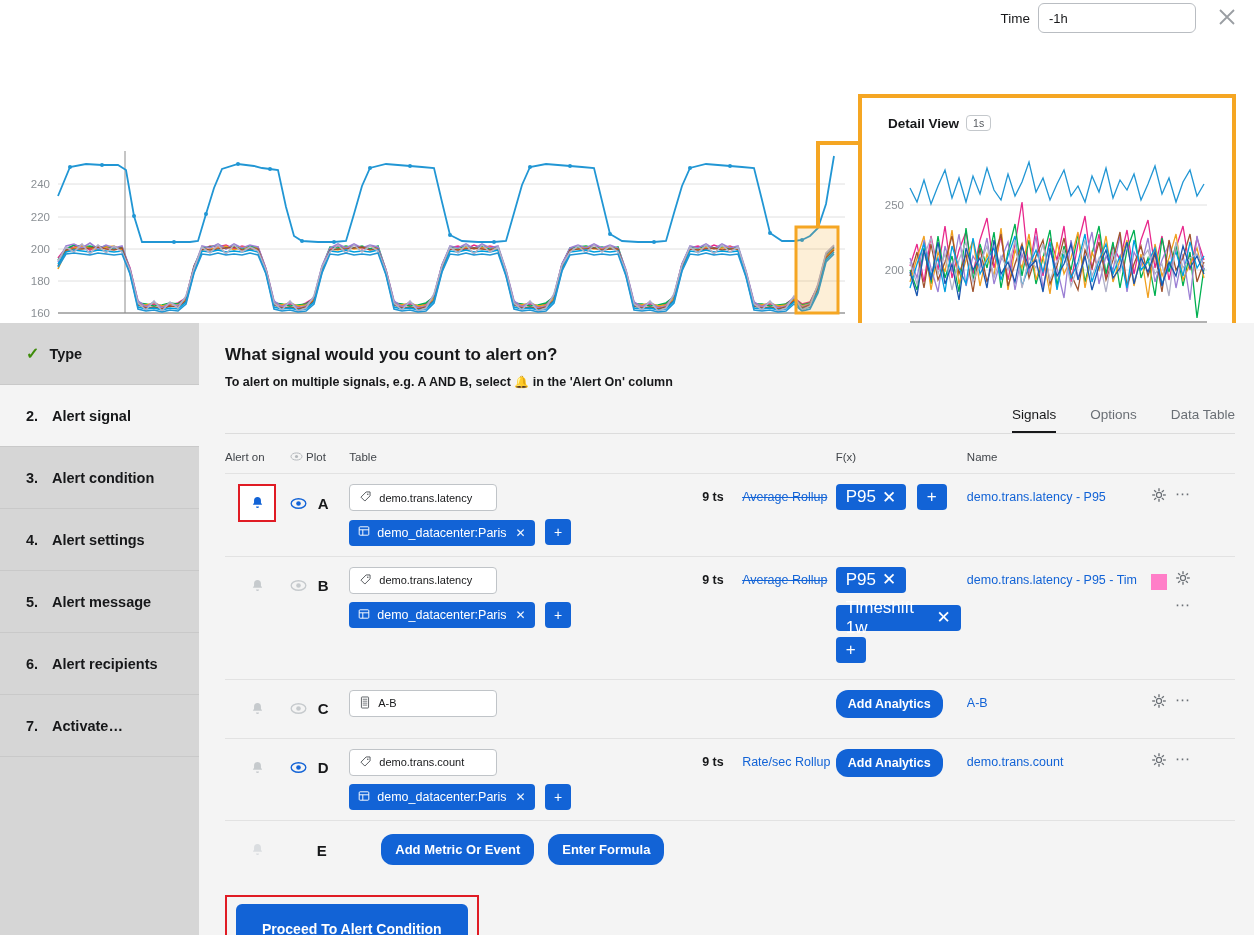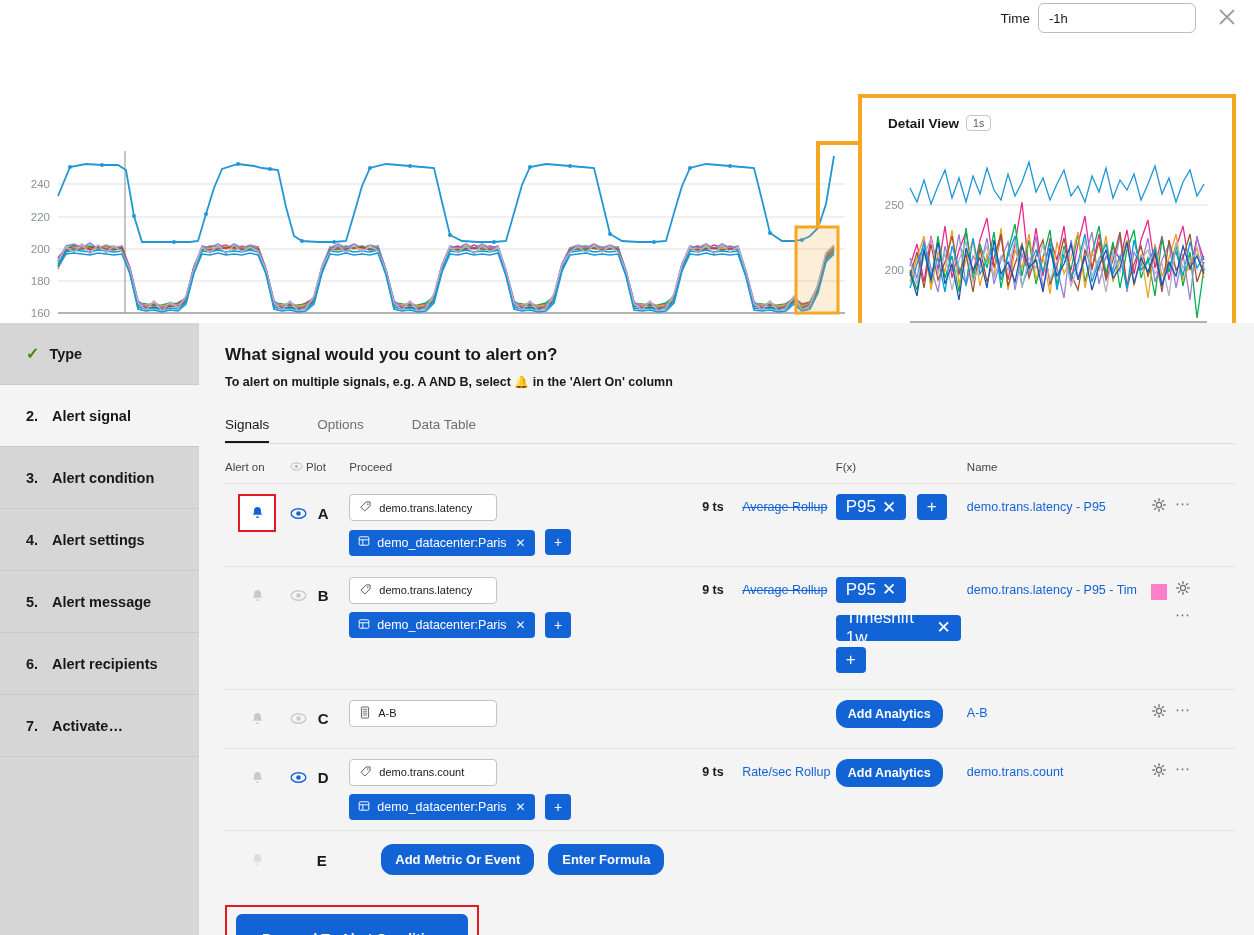--- a/index.html
+++ b/index.html
@@ -59,24 +59,24 @@
     height:62px; display:flex; align-items:center; padding-left:26px;
     font-size:14.5px; font-weight:bold; color:#17181a;
     border-bottom:1px solid #c9c9c9; cursor:pointer;
   }
   .side-item.active { background:#f4f4f4; }
   .side-num { width:26px; flex:none; }
   .check { color:#3e8c0a; font-size:16px; margin-right:10px; font-weight:bold; }
 
   .main { flex:1; background:#f4f4f4; padding:22px 0 0 26px; position:relative; }
   .main-q { font-size:17px; font-weight:bold; color:#17181a; margin:0 0 10px 0; }
-  .main-sub { font-size:12.5px; font-weight:bold; color:#17181a; margin-bottom:28px; }
+  .main-sub { font-size:12.5px; font-weight:bold; color:#17181a; margin-bottom:18px; }
   .bell-inline { font-size:12px; }
 
-  .tabs { display:flex; gap:48px; border-bottom:1px solid #dcdcdc; width:1010px; }
+  .tabs { display:flex; gap:34px; border-bottom:1px solid #dcdcdc; width:1010px;justify-content:flex-end; }
   .tab {
     font-size:13.5px; color:#6a6f75; padding-bottom:9px; cursor:pointer;
   }
   .tab.active { color:#17181a; border-bottom:2px solid #17181a; }
 
   table.sig { width:1010px; border-collapse:collapse; margin-top:4px; }
   table.sig th {
     font-size:11.5px; font-weight:normal; color:#42464b; text-align:left;
     padding:12px 0 10px 0; border-bottom:1px solid #e2e2e2;
   }
@@ -319,21 +319,21 @@
           <th class="col-alert">Alert on</th>
           <th class="col-plot">
             <span>
               <svg width="13" height="13" viewBox="0 0 20 20" style="vertical-align:-2px">
                   <ellipse cx="10" cy="10" rx="8.5" ry="5.5" fill="none" stroke="#b4b8bc" stroke-width="1.5"></ellipse>
                   <circle cx="10" cy="10" r="2.4" fill="#b4b8bc"></circle>
                 </svg>
             </span>
             <span>Plot</span>
           </th>
-          <th class="col-signal">Proceed</th>
+          <th class="col-signal">Table</th>
           <th class="col-ts"></th>
           <th class="col-roll"></th>
           <th class="col-fx">F(x)</th>
           <th class="col-name">Name</th>
           <th class="col-act"></th>
         </tr>
       </thead>
       <tbody>
 
         <tr>

